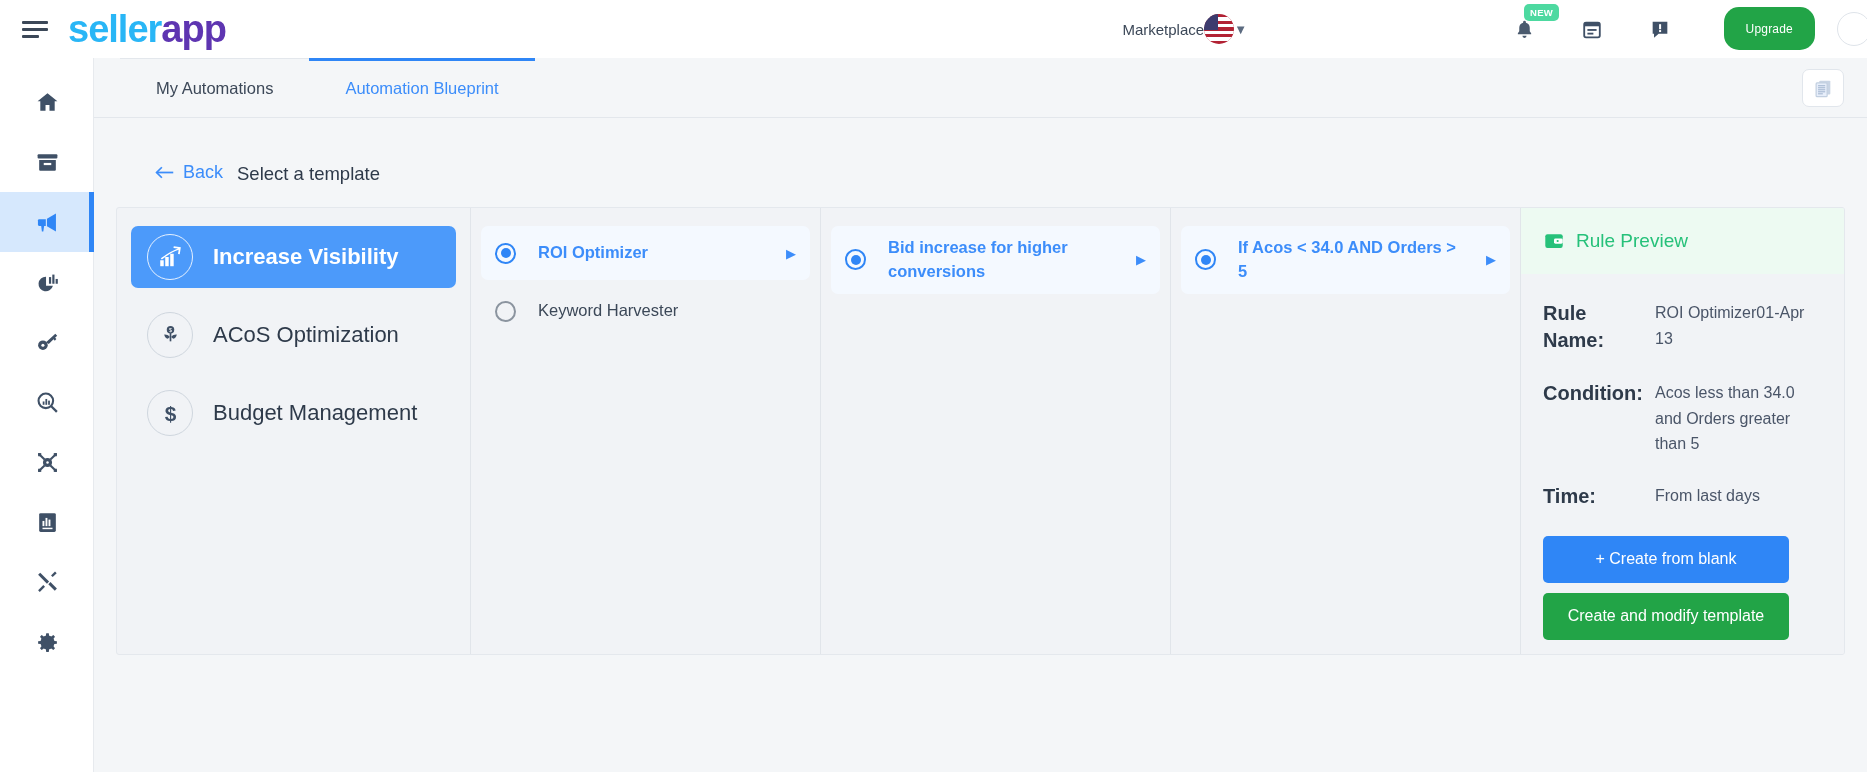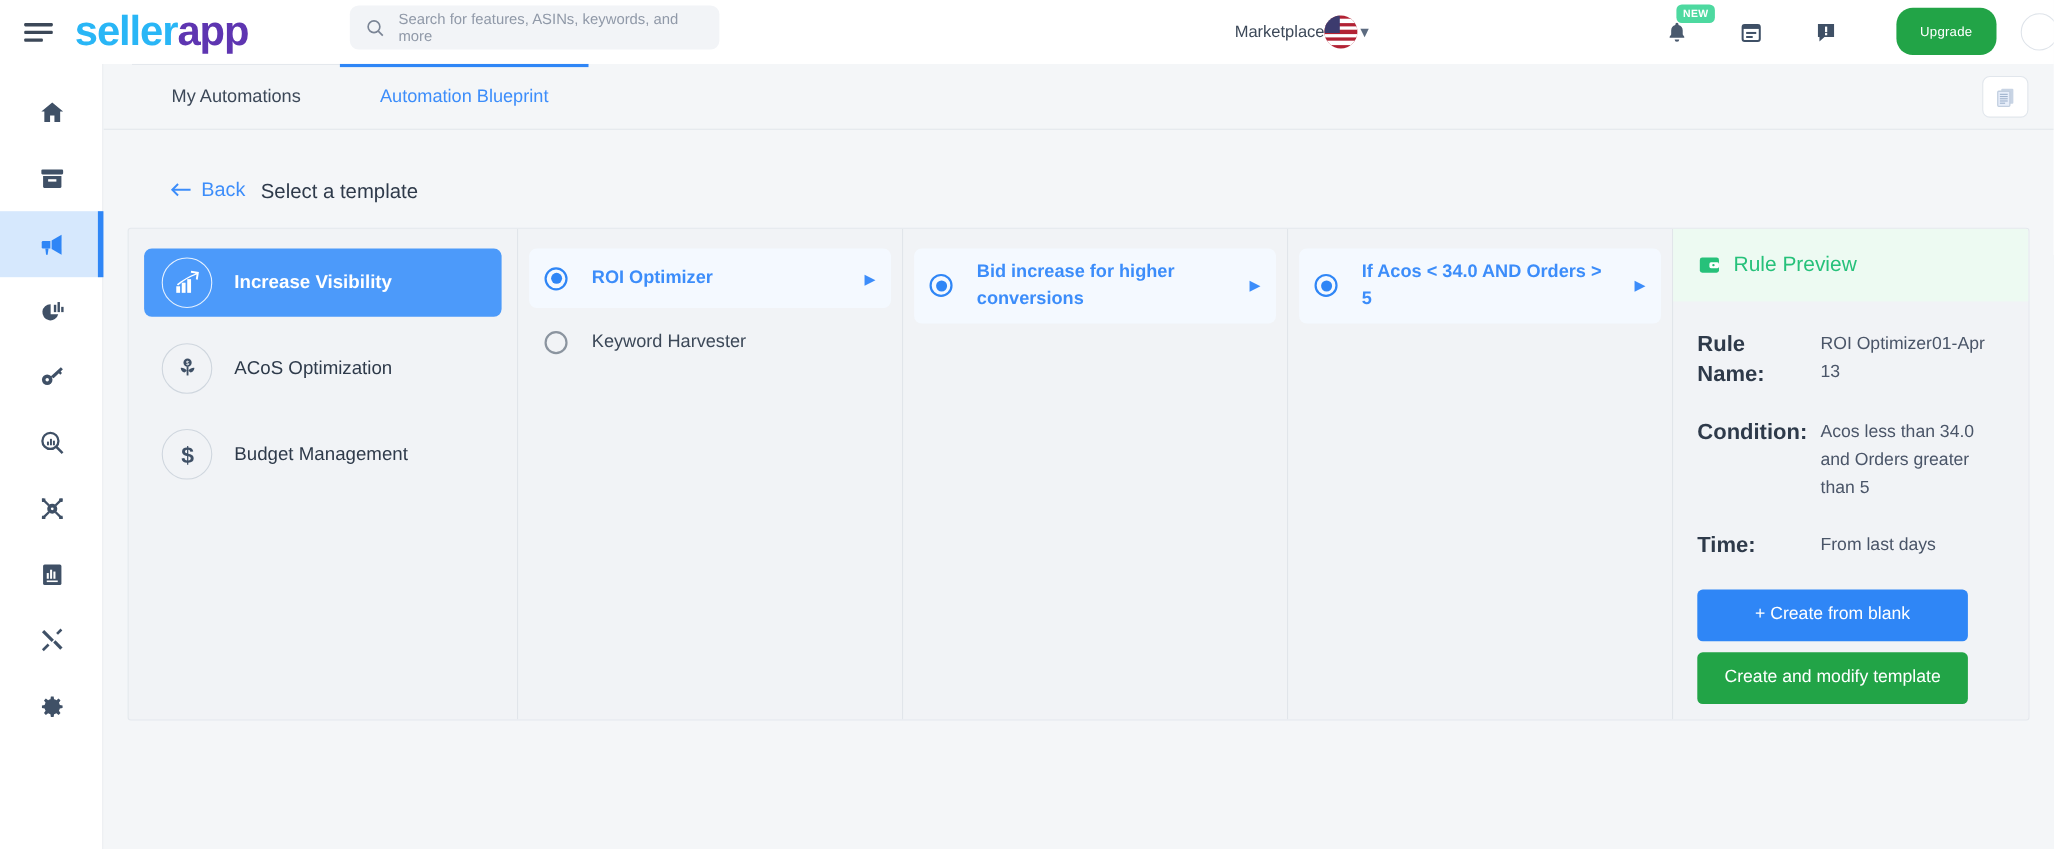--- a/index.html
+++ b/index.html
@@ -144,21 +144,21 @@
     cursor: pointer;
   }
   .cat.selected { background: #4c9afa; }
   .cat-ic {
     width: 46px; height: 46px; border-radius: 50%; flex: none;
     display: flex; align-items: center; justify-content: center;
     background: transparent;
   }
   .cat .cat-ic { border: 1.5px solid #cfd6de; }
   .cat.selected .cat-ic { border: 1.5px solid rgba(255,255,255,.85); }
-  .cat-label { font-size: 17px; color: #2e3a4a; }
+  .cat-label { font-size: 22px; color: #2e3a4a; }
   .cat.selected .cat-label { color: #ffffff; font-weight: 700; }
 
   
   .opt {
     display: flex; align-items: center; gap: 22px;
     min-height: 54px; padding: 10px 14px; border-radius: 7px; margin-bottom: 4px;
     cursor: pointer;
   }
   .opt.selected { background: #f4f9ff; }
   .radio {
@@ -200,27 +200,20 @@
   <div class="header">
     <div class="hamburger">
       <span></span>
         <span></span>
         <span></span>
     </div>
     <div class="logo">
       <span class="s1">seller</span><span class="s2">app</span>
     </div>
 
-    <div class="search-box">
-      <svg class="svg-ic" width="19" height="19" viewBox="0 0 24 24" fill="none" stroke="#7b8595" stroke-width="2">
-        <circle cx="10.5" cy="10.5" r="7"></circle>
-          <line x1="15.6" y1="15.6" x2="21" y2="21"></line>
-      </svg>
-      <span class="search-placeholder">Search for features, ASINs, keywords, and more</span>
-    </div>
 
     <div class="marketplace-wrap">
       <span class="marketplace-label">Marketplace</span>
       <span class="flag">
         <i class="stripe" style="top:3.3px"></i>
           <i class="stripe" style="top:10px"></i>
         <i class="stripe" style="top:16.6px"></i>
           <i class="stripe" style="top:23.3px"></i>
         <i class="canton"></i>
       </span>

